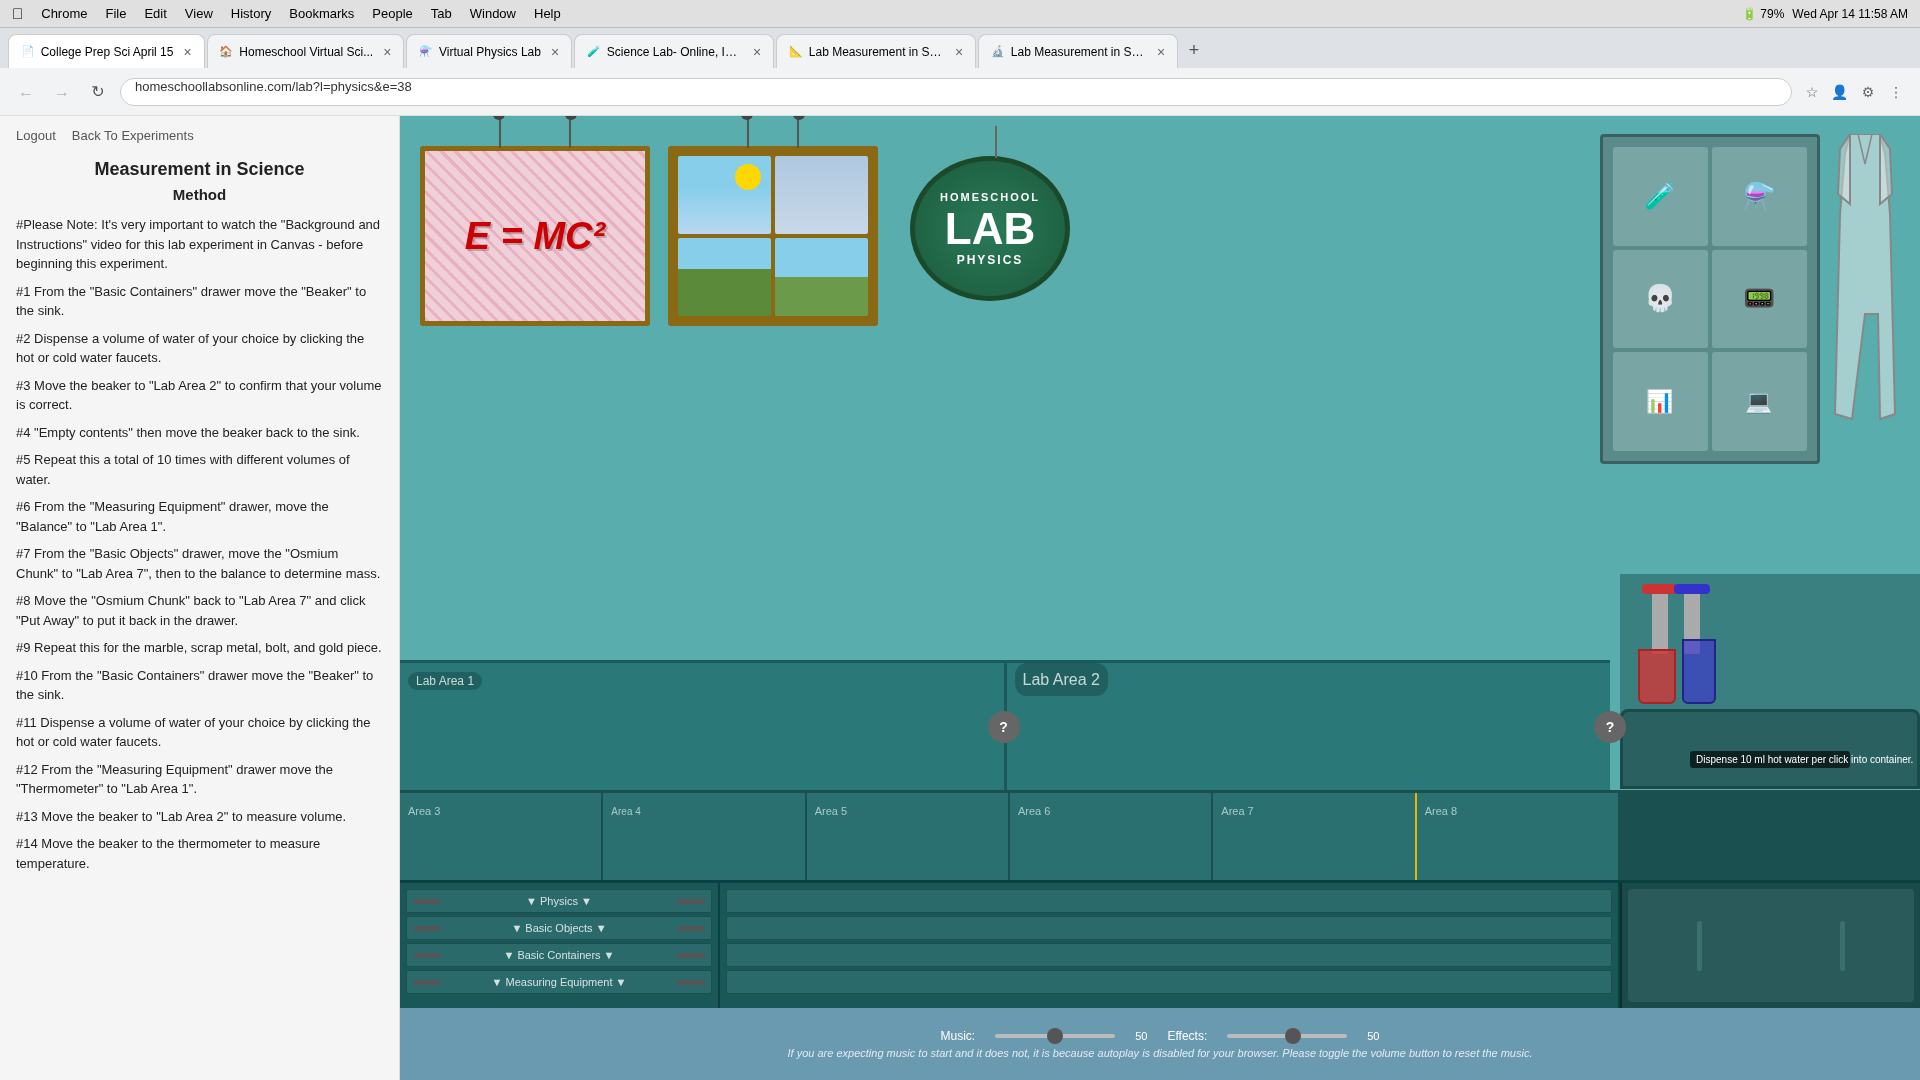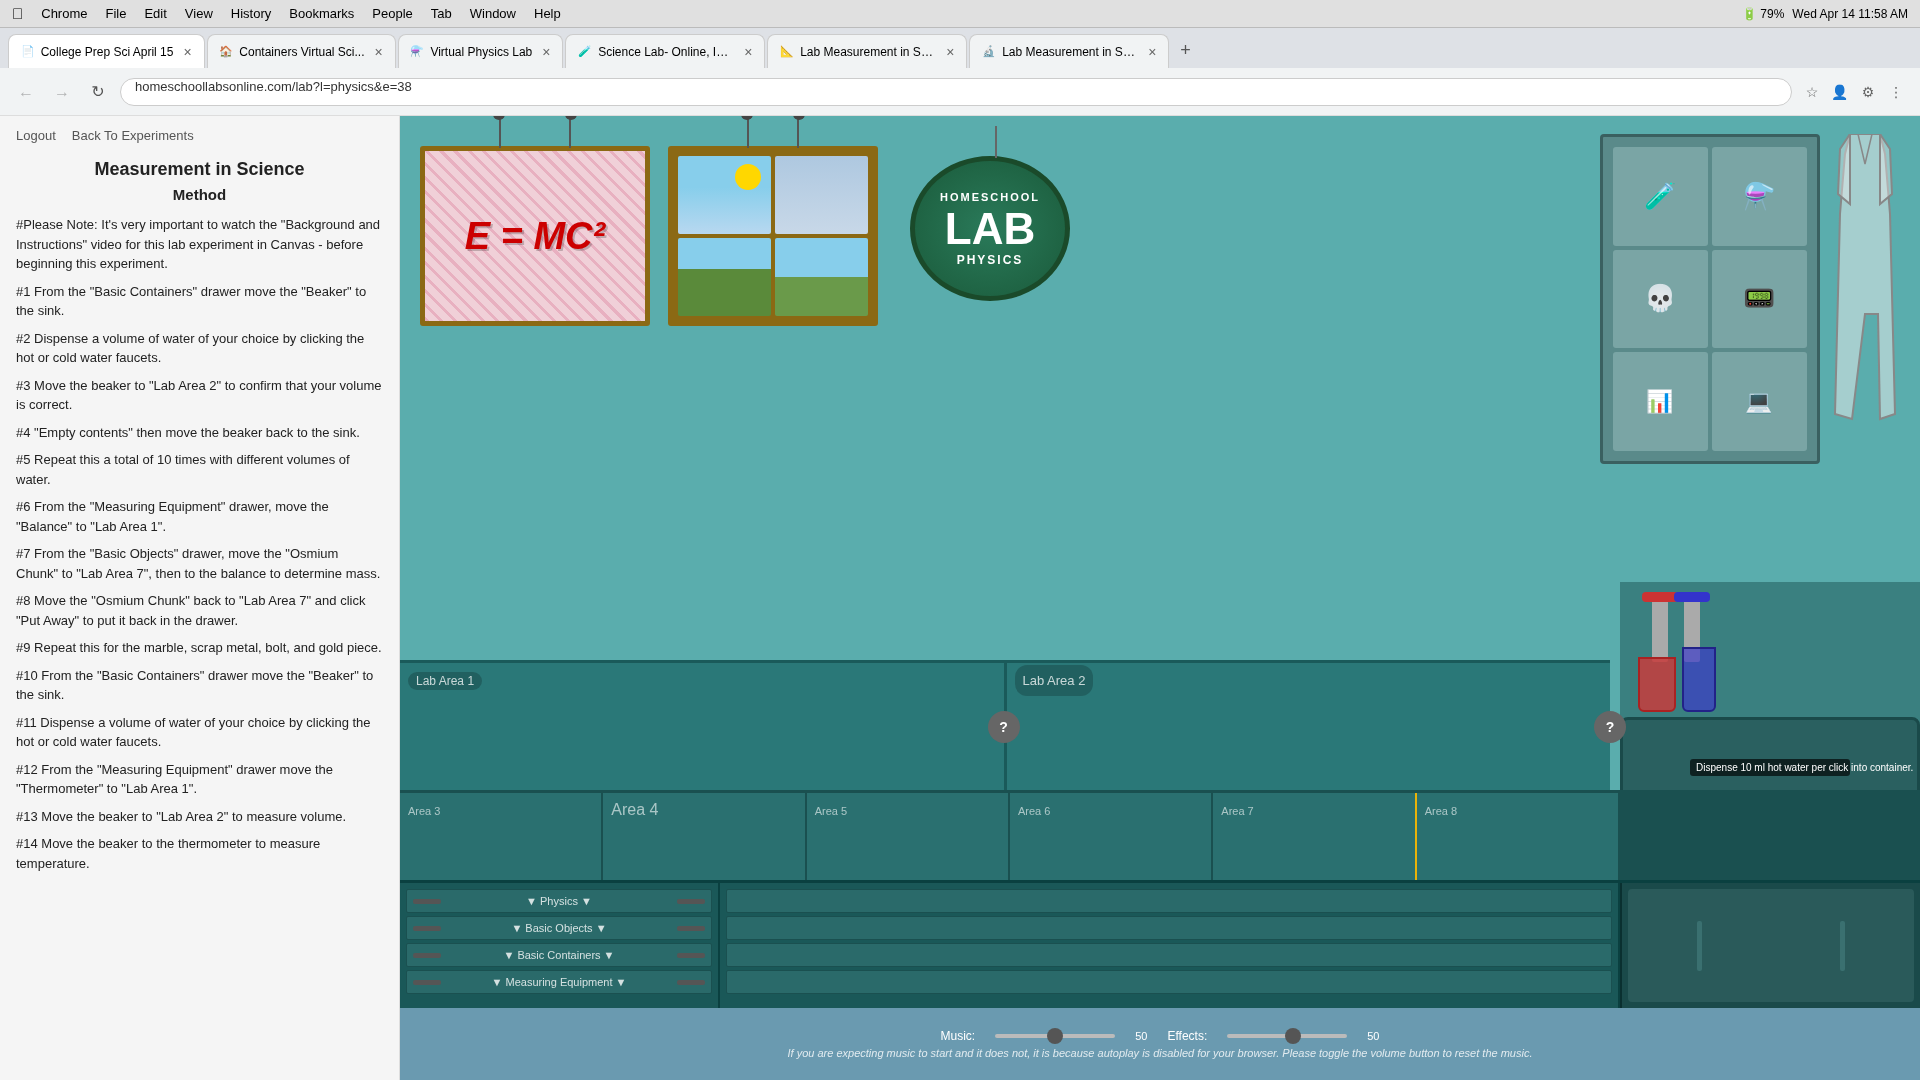--- a/index.html
+++ b/index.html
@@ -106,21 +106,21 @@
 <div class="browser">
 
   <div class="tab-bar">
     <div class="tab active">
       <span class="tab-favicon">📄</span>
       <span class="tab-title">College Prep Sci April 15</span>
       <span class="tab-close">×</span>
     </div>
     <div class="tab">
       <span class="tab-favicon">🏠</span>
-      <span class="tab-title">Containers Virtual Sci...</span>
+      <span class="tab-title">Homeschool Virtual Sci...</span>
       <span class="tab-close">×</span>
     </div>
     <div class="tab">
       <span class="tab-favicon">⚗️</span>
       <span class="tab-title">Virtual Physics Lab</span>
       <span class="tab-close">×</span>
     </div>
     <div class="tab">
       <span class="tab-favicon">🧪</span>
       <span class="tab-title">Science Lab- Online, Int...</span>
@@ -246,27 +246,27 @@
 
         <div style="position:absolute; bottom:0; left:0; right:310px; height:130px; background:#2a7878; display:flex; border-top:3px solid #1a5a5a;">
 
           <div style="flex:1; border-right:3px solid #1a5a5a; position:relative; padding:8px;">
             <span style="font-size:12px; color:rgba(255,255,255,0.75); background:rgba(0,0,0,0.2); padding:2px 8px; border-radius:12px;">Lab Area 1</span>
             
             <div style="position:absolute; right:-16px; top:50%; transform:translateY(-50%); width:32px; height:32px; background:#666; border-radius:50%; display:flex; align-items:center; justify-content:center; color:white; font-size:14px; font-weight:bold; z-index:10;">?</div>
           </div>
 
           <div style="flex:1; position:relative; padding:8px;">
-            <span style="font-size:13px; color:rgba(255,255,255,0.75); background:rgba(0,0,0,0.2); padding:8px 8px; border-radius:12px;">Lab Area 2</span>
+            <span style="font-size:16px; color:rgba(255,255,255,0.75); background:rgba(0,0,0,0.2); padding:8px 8px; border-radius:12px;">Lab Area 2</span>
             
             <div style="position:absolute; right:-16px; top:50%; transform:translateY(-50%); width:32px; height:32px; background:#666; border-radius:50%; display:flex; align-items:center; justify-content:center; color:white; font-size:14px; font-weight:bold; z-index:10;">?</div>
           </div>
         </div>
 
-        <div style="position:absolute; bottom:8px; right:0; width:300px; height:200px; background:#3a8080;">
+        <div style="position:absolute; bottom:16px; right:0; width:300px; height:200px; background:#3a8080;">
 
           <div style="position:absolute; top:10px; left:32px; width:16px; height:70px; background:#aaa; border-radius:4px 4px 2px 2px;">
             <div style="position:absolute; top:0; left:-10px; width:36px; height:10px; background:#c33; border-radius:4px;"></div>
           </div>
           <div style="position:absolute; top:10px; left:64px; width:16px; height:70px; background:#aaa; border-radius:4px 4px 2px 2px;">
             <div style="position:absolute; top:0; left:-10px; width:36px; height:10px; background:#33c; border-radius:4px;"></div>
           </div>
 
           <div style="position:absolute; top:75px; left:18px; width:38px; height:55px; background:rgba(200,60,60,0.85); border-radius:0 0 6px 6px; border:2px solid #a22;"></div>
 
@@ -277,21 +277,21 @@
 click into container.</div>
           </div>
         </div>
       </div>
 
       <div style="display:flex; height:90px; background:#2a7070; border-top:3px solid #1a5050;">
         <div style="flex:1; border-right:2px solid #1a5050; padding:8px;">
           <span style="font-size:11px; color:rgba(255,255,255,0.6);">Area 3</span>
         </div>
         <div style="flex:1; border-right:2px solid #1a5050; padding:8px;">
-          <span style="font-size:16px; color:rgba(255,255,255,0.6);">Area 4</span>
+          <span style="font-size:10px; color:rgba(255,255,255,0.6);">Area 4</span>
         </div>
         <div style="flex:1; border-right:2px solid #1a5050; padding:8px;">
           <span style="font-size:11px; color:rgba(255,255,255,0.6);">Area 5</span>
         </div>
         <div style="flex:1; border-right:2px solid #1a5050; padding:8px;">
           <span style="font-size:11px; color:rgba(255,255,255,0.6);">Area 6</span>
         </div>
         <div style="flex:1; border-right:2px solid #eab308; padding:8px;">
           <span style="font-size:11px; color:rgba(255,255,255,0.6);">Area 7</span>
         </div>

